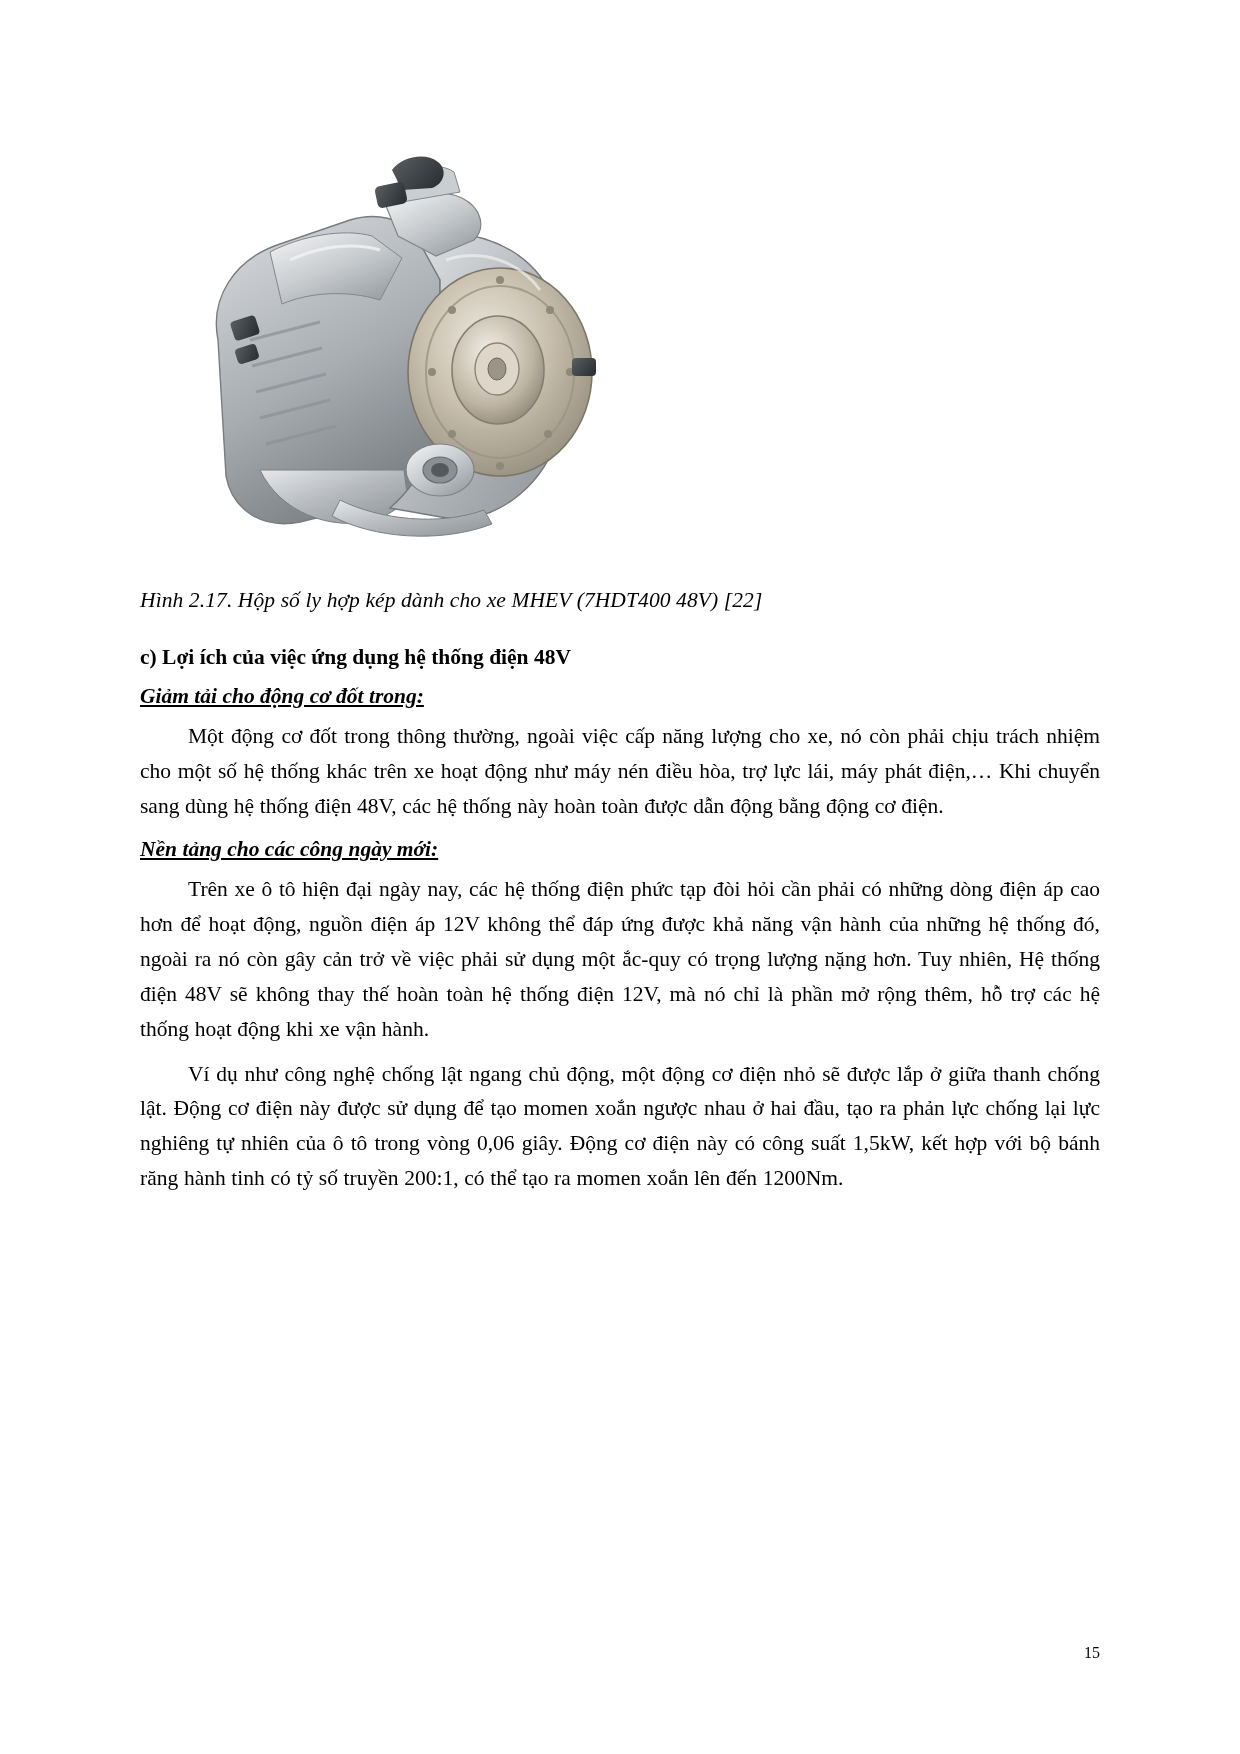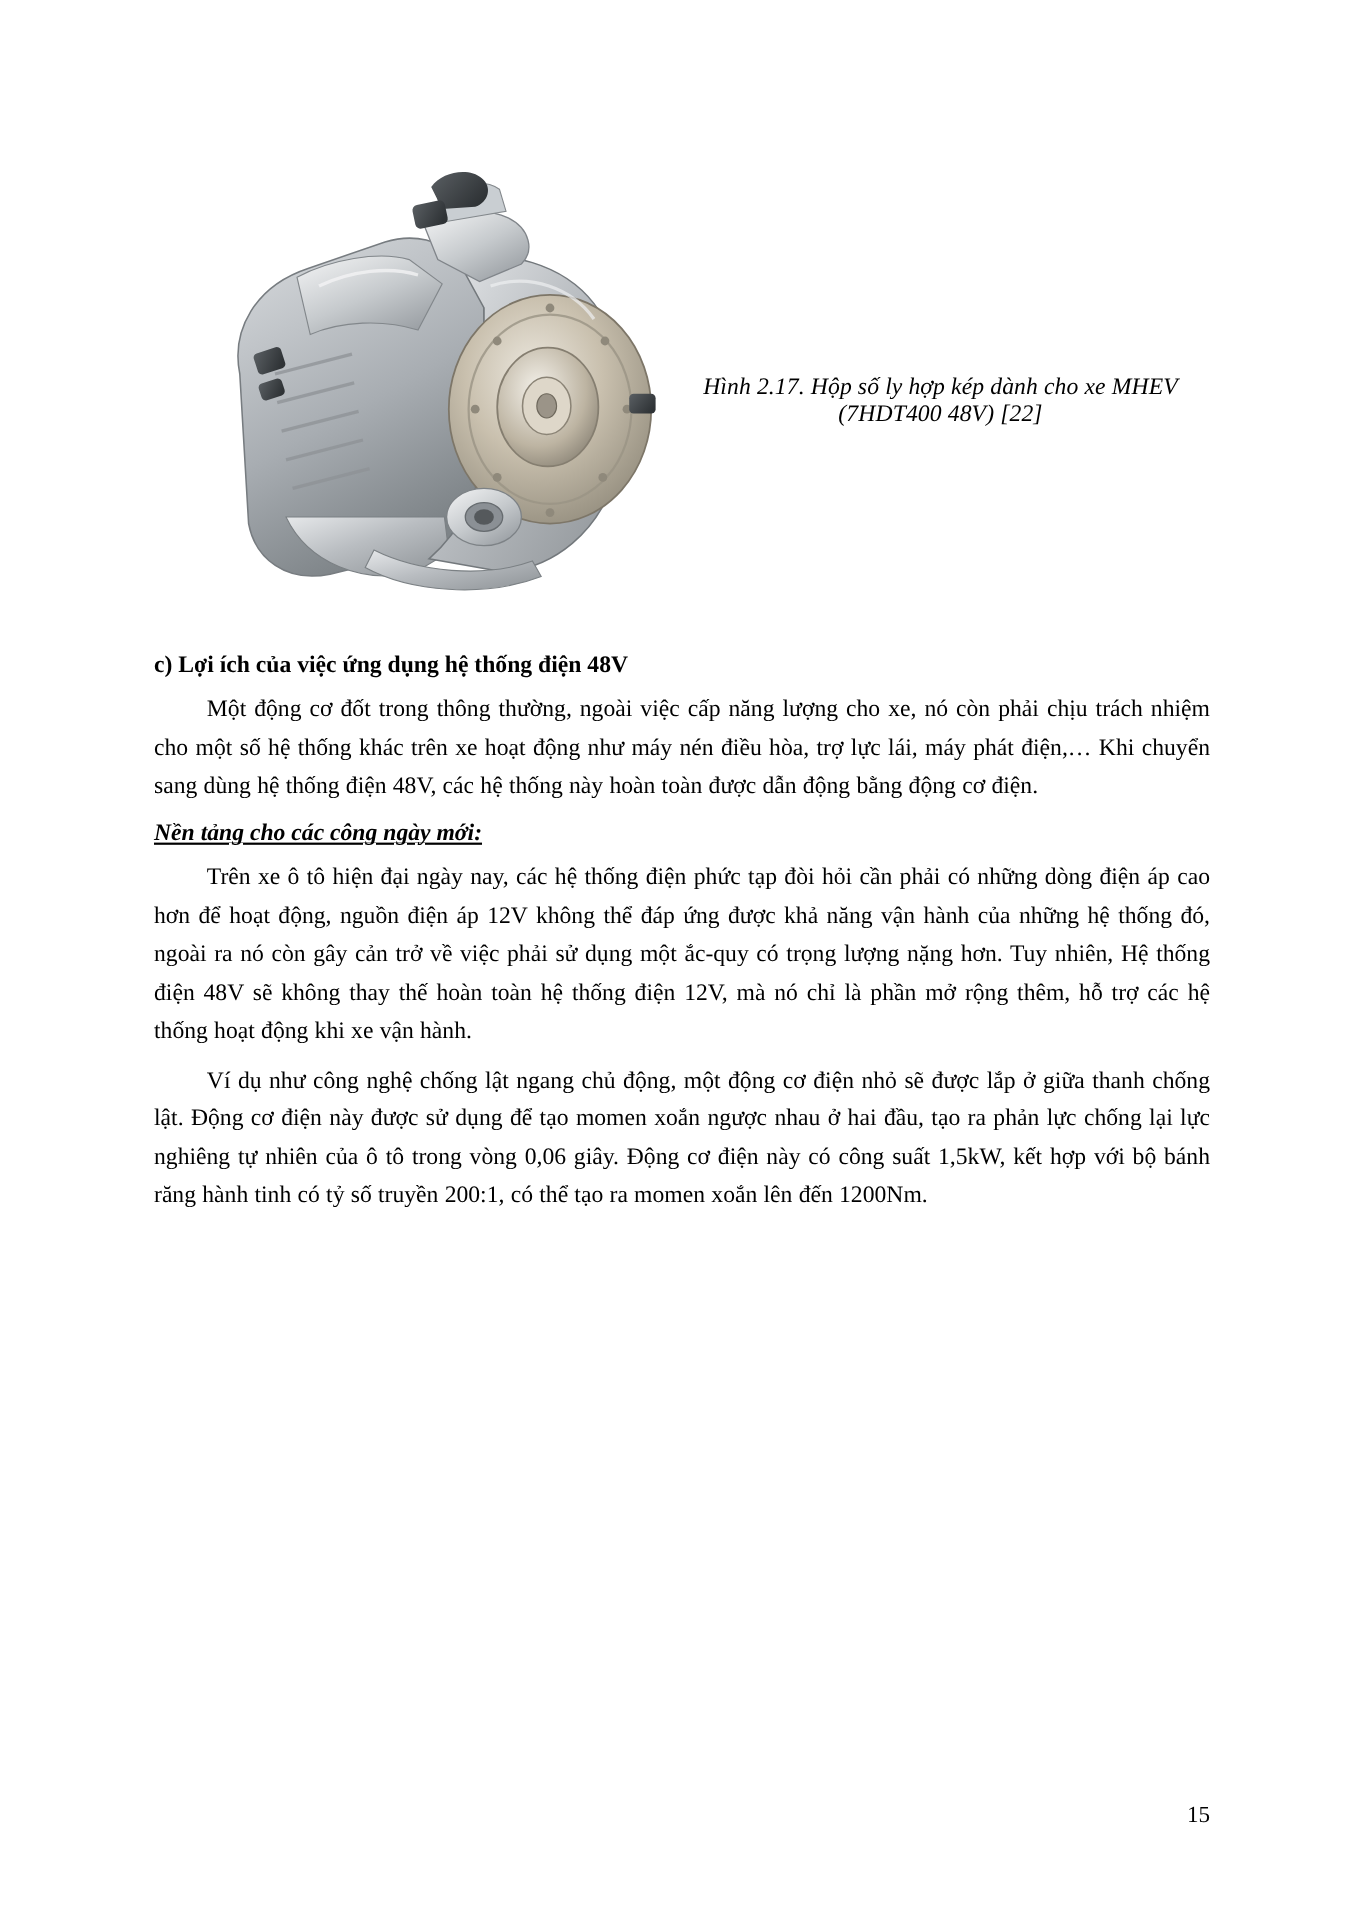--- a/index.html
+++ b/index.html
@@ -19,22 +19,22 @@
     position: absolute;
     left: 0; top: 0;
     width: 1240px;
     height: 1754px;
     box-sizing: border-box;
     padding: 120px 140px 80px 140px;
   }
   .figure-block {
     width: 100%;
     display: flex;
-    flex-direction: row;
-    align-items: center;
+    flex-direction: column;
+    align-items: flex-start;
     margin-top: 20px;
   }
   .figure-image {
     width: 470px;
     height: 420px;
     position: relative;
   }
   .figure-caption {
     margin-top: 28px;
     font-style: italic;
@@ -60,21 +60,21 @@
     line-height: 1.62;
     text-align: justify;
     text-indent: 48px;
     word-spacing: 0.3px;
     font-family: Liberation Serif, serif;
   }
   .page-number {
     position: absolute;
     right: 140px;
     bottom: 92px;
-    font-size: 21px;
+    font-size: 16px;
   }
   
   svg.gearbox {
     display: block;
   }
 </style>
 </head>
 <body>
 
 <div class="page">
@@ -158,20 +158,21 @@
 
         <path d="M150 120 C180 106 214 102 240 110" stroke="#f2f3f4" stroke-width="3" fill="none" opacity="0.8"></path>
         <path d="M306 120 C342 108 380 122 400 150" stroke="#eef0f1" stroke-width="3" fill="none" opacity="0.7"></path>
       </svg>
     </div>
     <div class="figure-caption">Hình 2.17. Hộp số ly hợp kép dành cho xe MHEV (7HDT400 48V) [22]</div>
   </div>
 
   <div class="heading-c">c) Lợi ích của việc ứng dụng hệ thống điện 48V</div>
 
+  <div class="subhead">Giảm tải cho động cơ đốt trong:</div>
   <p class="body-text">Một động cơ đốt trong thông thường, ngoài việc cấp năng lượng cho xe, nó còn phải chịu trách nhiệm cho một số hệ thống khác trên xe hoạt động như máy nén điều hòa, trợ lực lái, máy phát điện,… Khi chuyển sang dùng hệ thống điện 48V, các hệ thống này hoàn toàn được dẫn động bằng động cơ điện.</p>
 
   <div class="subhead">Nền tảng cho các công ngày mới:</div>
   <p class="body-text">Trên xe ô tô hiện đại ngày nay, các hệ thống điện phức tạp đòi hỏi cần phải có những dòng điện áp cao hơn để hoạt động, nguồn điện áp 12V không thể đáp ứng được khả năng vận hành của những hệ thống đó, ngoài ra nó còn gây cản trở về việc phải sử dụng một ắc-quy có trọng lượng nặng hơn. Tuy nhiên, Hệ thống điện 48V sẽ không thay thế hoàn toàn hệ thống điện 12V, mà nó chỉ là phần mở rộng thêm, hỗ trợ các hệ thống hoạt động khi xe vận hành.</p>
   <p class="body-text">Ví dụ như công nghệ chống lật ngang chủ động, một động cơ điện nhỏ sẽ được lắp ở giữa thanh chống lật. Động cơ điện này được sử dụng để tạo momen xoắn ngược nhau ở hai đầu, tạo ra phản lực chống lại lực nghiêng tự nhiên của ô tô trong vòng 0,06 giây. Động cơ điện này có công suất 1,5kW, kết hợp với bộ bánh răng hành tinh có tỷ số truyền 200:1, có thể tạo ra momen xoắn lên đến 1200Nm.</p>
 
   <div class="page-number">15</div>
 </div>
 
 </body></html>

